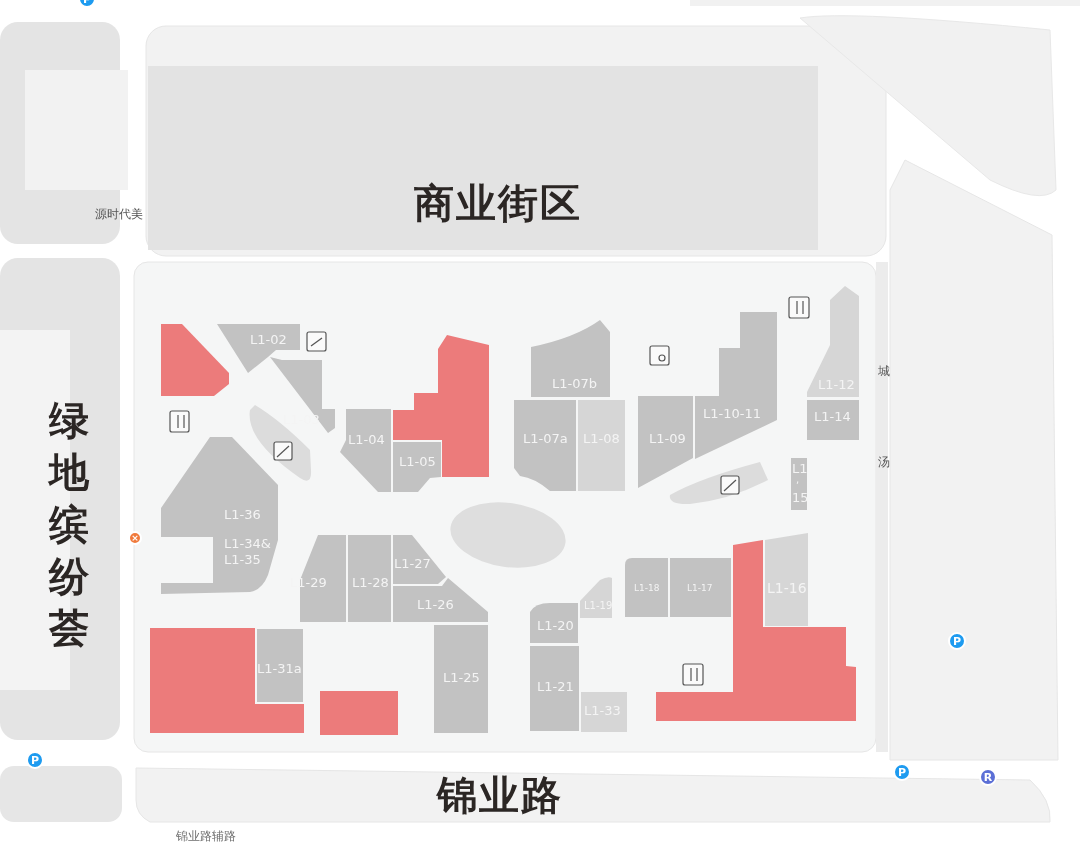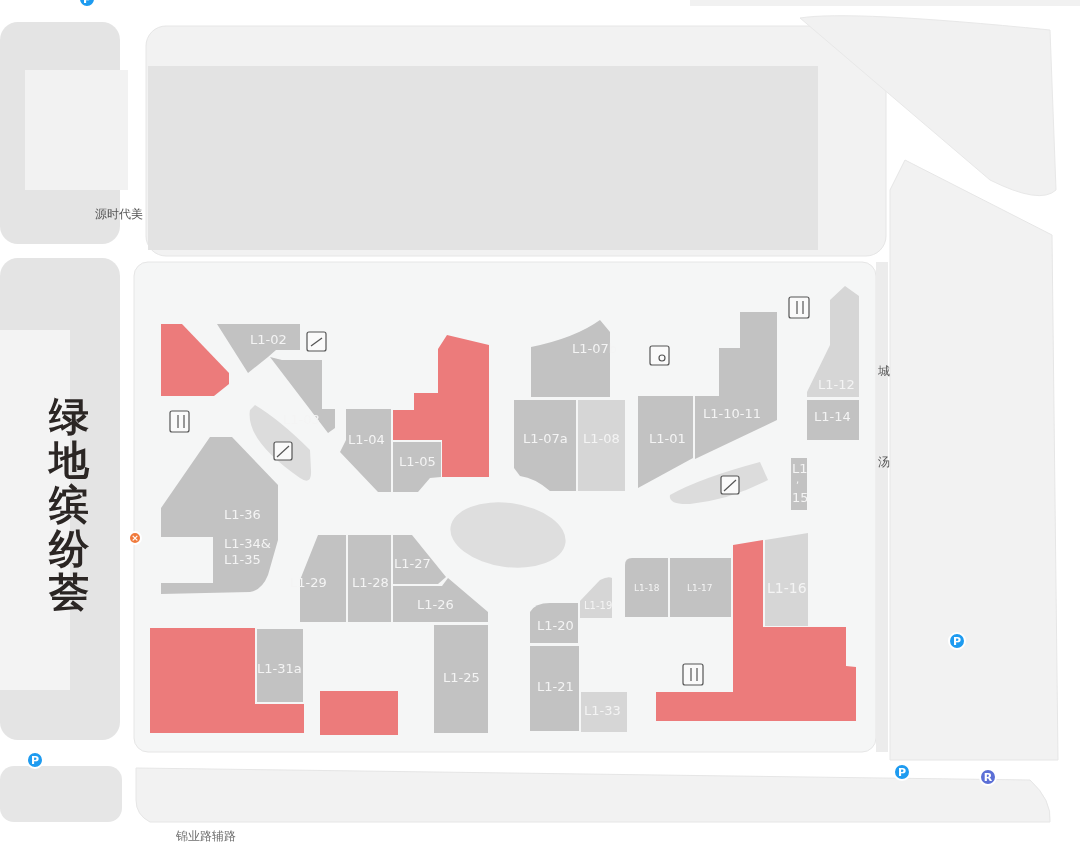--- a/index.html
+++ b/index.html
@@ -119,24 +119,24 @@
     </g>
   </g>
 </svg>
 
 
 <div style="position:absolute;left:0;top:0;width:912px;height:847px;color:#f4f4f4;font-size:13px;">
   <span class="label" style="left:250px;top:332px;">L1-02</span>
   <span class="label" style="left:283px;top:371px;margin-top:41px;">L1-03</span>
   <span class="label" style="left:348px;top:432px;">L1-04</span>
   <span class="label" style="left:399px;top:454px;">L1-05</span>
-  <span class="label" style="left:552px;top:341px;margin-left:20px;">L1-07b</span>
+  <span class="label" style="left:552px;top:376px;">L1-07b</span>
   <span class="label" style="left:523px;top:431px;">L1-07a</span>
   <span class="label" style="left:583px;top:431px;">L1-08</span>
-  <span class="label" style="left:649px;top:431px;">L1-01</span>
+  <span class="label" style="left:649px;top:431px;">L1-09</span>
   <span class="label" style="left:703px;top:406px;">L1-10-11</span>
   <span class="label" style="left:818px;top:377px;">L1-12</span>
   <span class="label" style="left:814px;top:409px;">L1-14</span>
   <span class="label" style="left:792px;top:461px;">L1</span>
   <span class="label" style="left:796px;top:474px;font-size:10px;">,</span>
   <span class="label" style="left:792px;top:490px;">15</span>
   <span class="label" style="left:224px;top:483px;margin-top:24px;">L1-36</span>
   <span class="label" style="left:224px;top:536px;">L1-34&amp;</span>
   <span class="label" style="left:224px;top:552px;">L1-35</span>
   <span class="label" style="left:290px;top:575px;">L1-29</span>
@@ -148,21 +148,23 @@
   <span class="label" style="left:537px;top:618px;">L1-20</span>
   <span class="label" style="left:584px;top:600px;font-size:10px;">L1-19</span>
   <span class="label" style="left:537px;top:679px;">L1-21</span>
   <span class="label" style="left:584px;top:703px;">L1-33</span>
   <span class="label" style="left:634px;top:583px;font-size:9px;">L1-18</span>
   <span class="label" style="left:687px;top:583px;font-size:9px;">L1-17</span>
   <span class="label" style="left:767px;top:580px;font-size:14px;">L1-16</span>
 </div>
 
 
-<div class="label big-label" style="left:44px;top:394px;font-size:40px;width:50px;white-space:normal;line-height:44px;text-align:center;">绿地缤纷荟</div>
+<div class="label big-label" style="left:414px;top:176px;font-size:40px;letter-spacing:2px;">商业街区</div>
+<div class="label big-label" style="left:44px;top:394px;font-size:40px;width:50px;white-space:normal;line-height:52px;text-align:center;">绿地缤纷荟</div>
+<div class="label big-label" style="left:437px;top:768px;font-size:40px;letter-spacing:2px;">锦业路</div>
 <div class="label road-small" style="left:176px;top:828px;">锦业路辅路</div>
 <div class="label road-small" style="left:95px;top:206px;color:#555;">源时代美</div>
 <div class="label road-small" style="left:878px;top:363px;color:#555;">城</div>
 <div class="label road-small" style="left:878px;top:454px;color:#555;">汤</div>
 
 
 <div class="pin" style="left:78px;top:-10px;">
       <span>P</span>
     </div>
 <div class="pin" style="left:26px;top:751px;">

